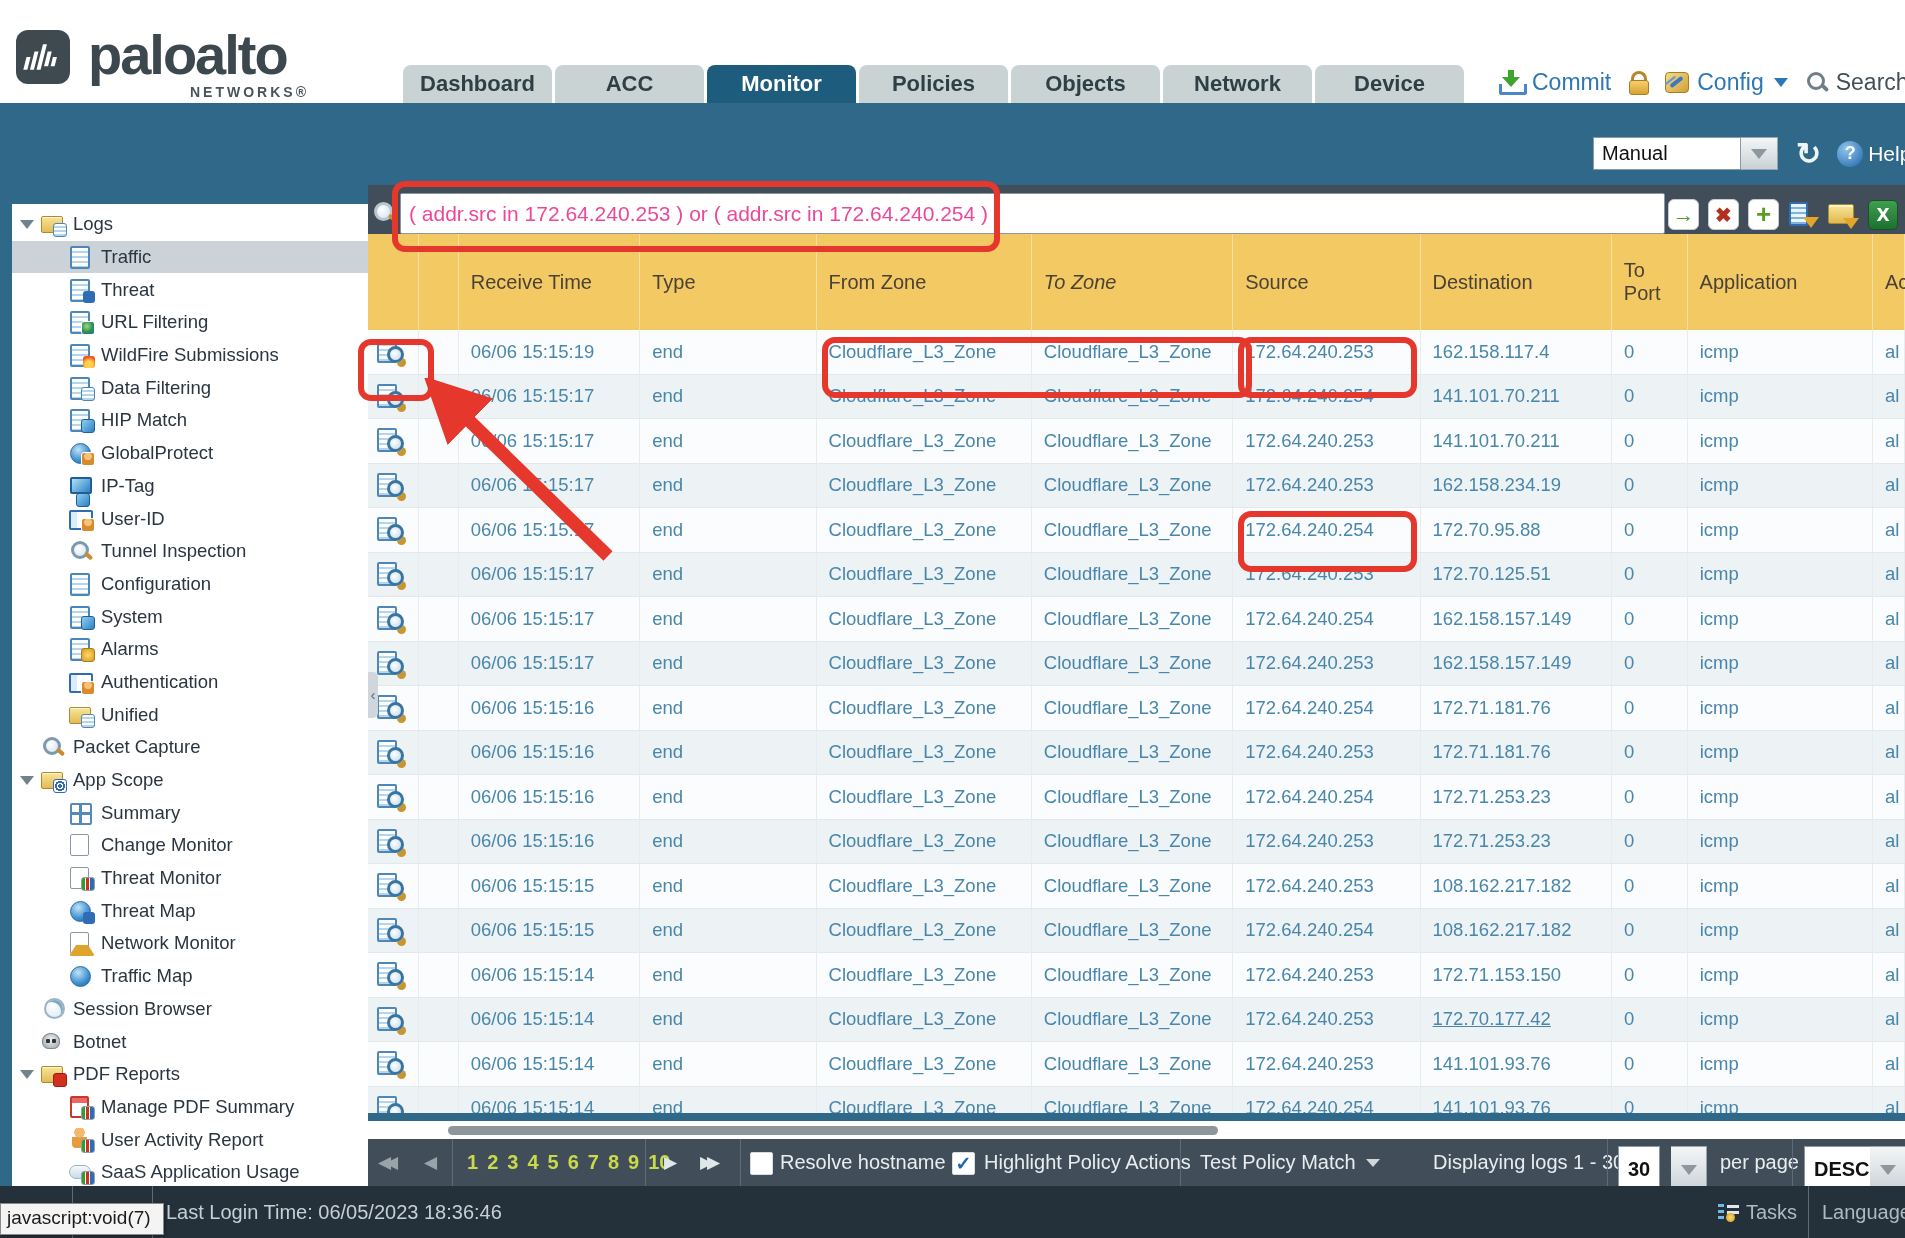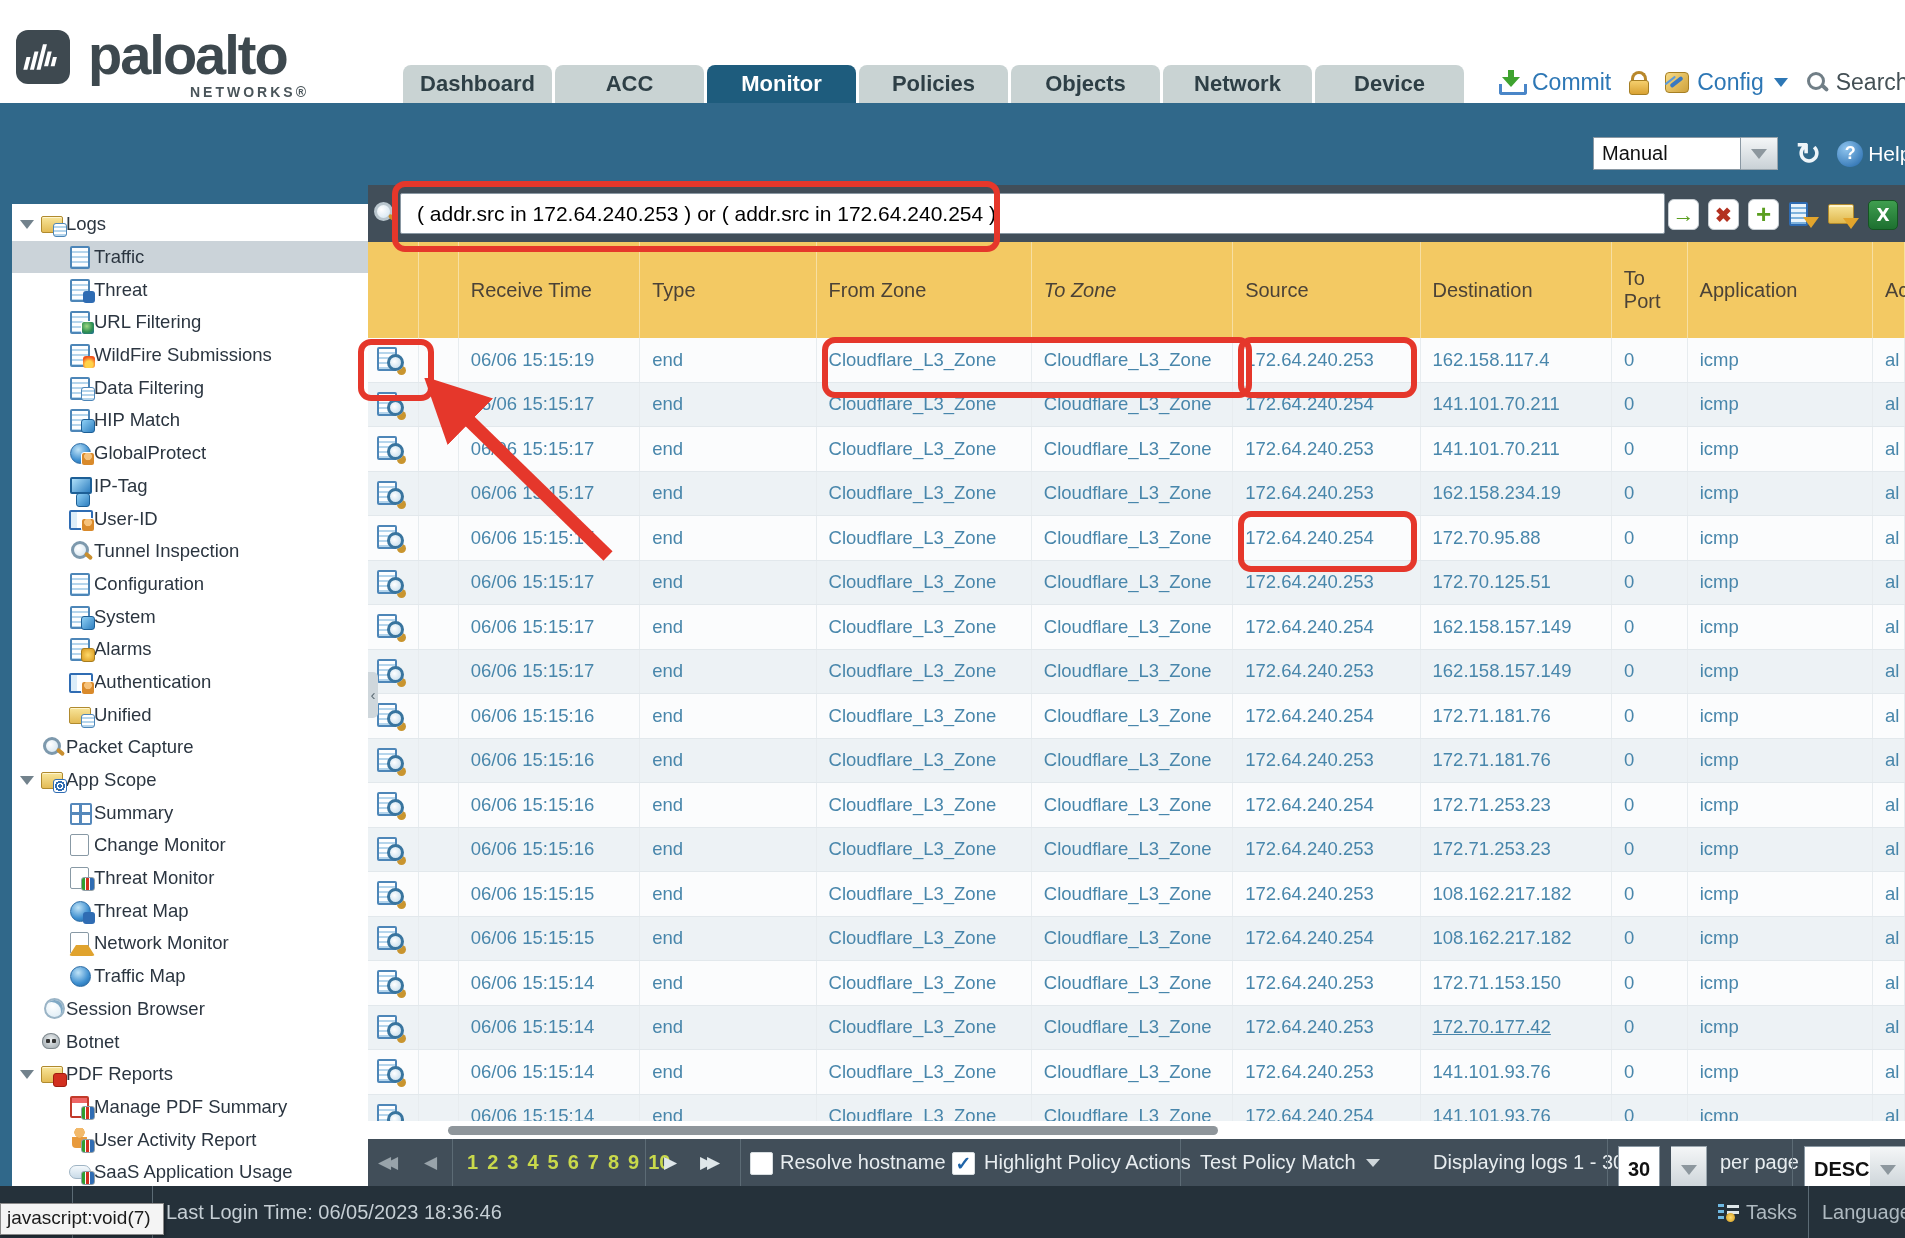--- a/index.html
+++ b/index.html
@@ -50,21 +50,21 @@
   .help-txt{color:#fff;font-size:21px;margin-left:5px}
 
   
   #sidebar{position:absolute;left:12px;top:204px;width:356px;height:982px;background:#fff;z-index:2;padding-top:4px;box-sizing:border-box}
   .tree-item{height:32.7px;display:flex;align-items:center;font-size:18.5px;color:#2b3540;cursor:pointer;white-space:nowrap}
   .tree-item.lvl0{padding-left:6px}
   .tree-item.lvl1{padding-left:56px}
   .tree-item.sel{background:#cbd3d9}
   .tri{width:22px;height:100%;flex:none;position:relative}
   .tri.has::before{content:"";position:absolute;left:2px;top:12px;border-left:7px solid transparent;border-right:7px solid transparent;border-top:9px solid #72828c}
-  .lbl{margin-left:0}
+  .lbl{margin-left:7px}
 
   
   .ic{width:26px;height:24px;position:relative;flex:none}
   .b-doc::before{content:"";position:absolute;left:2px;top:1px;width:16px;height:19px;border:2px solid #4d86b8;border-radius:2px;background:repeating-linear-gradient(180deg,#fdfeff 0 3px,#b5d5ec 3px 5px)}
   .b-folder::before{content:"";position:absolute;left:1px;top:4px;width:20px;height:15px;background:linear-gradient(#f8e59a,#e3bb55);border:1.5px solid #b08a2e;border-radius:2px;box-shadow:inset 0 1px 0 #fff5cc}
   .b-globe::before{content:"";position:absolute;left:2px;top:2px;width:19px;height:19px;border-radius:50%;border:1px solid #2a6ba5;background:radial-gradient(circle at 38% 30%,#bfe3f7,#3e8fd0 60%,#1c5e98)}
   .b-screen::before{content:"";position:absolute;left:2px;top:3px;width:18px;height:13px;background:linear-gradient(135deg,#aee0fa,#2f7fc0);border:2px solid #1d5f96;border-radius:2px}
   .b-screen::after{content:"";position:absolute;left:8px;top:19px;width:10px;height:4px;background:#8fb6d9}
   .b-card::before{content:"";position:absolute;left:1px;top:3px;width:20px;height:16px;background:linear-gradient(90deg,#dcedf9 0 6px,#fff 6px);border:2px solid #2f6cb3;border-radius:2px}
   .b-mag::before{content:"";position:absolute;left:3px;top:2px;width:12px;height:12px;border:3px solid #7d99ad;border-radius:50%;background:radial-gradient(circle at 35% 35%,#fff,#cfe2ef)}
@@ -94,35 +94,35 @@
   .bd-desc::after{content:"↘";width:auto;height:auto;background:none;color:#c2762a;font:700 15px/12px "DejaVu Sans",sans-serif}
   .bd-area::after{width:0;height:0;border-left:7px solid transparent;border-right:7px solid transparent;border-bottom:11px solid #e0a32e;background:none;border-radius:0;right:2px}
 
   #collapse-tab{position:absolute;left:368px;top:672px;width:10px;height:46px;background:#cfd7dc;border-radius:0 5px 5px 0;z-index:4;color:#5c6b74;font-size:15px;line-height:46px;text-align:center}
 
   
   #filterbar{position:absolute;left:368px;top:185px;width:1537px;height:57px;background:#414e59;z-index:2}
   .fmag{position:absolute;left:4px;top:15px;width:24px;height:24px}
   .fmag::before{content:"";position:absolute;left:2px;top:2px;width:13px;height:13px;border:3px solid #b9c6ce;border-radius:50%;background:radial-gradient(circle at 35% 35%,#fff,#cfe2ef)}
   .fmag::after{content:"";position:absolute;left:16px;top:16px;width:9px;height:4px;background:#c98f2f;border-radius:2px;transform:rotate(40deg)}
-  #filter-input{position:absolute;left:32px;top:8px;width:1265px;height:41px;border:1px solid #8a98a3;background:#fff;font-family:"Liberation Sans",sans-serif;font-size:21px;color:#000000;padding:0 0 0 16px;box-sizing:border-box;border-radius:2px}
+  #filter-input{position:absolute;left:32px;top:8px;width:1265px;height:41px;border:1px solid #8a98a3;background:#fff;font-family:"Liberation Sans",sans-serif;font-size:21px;color:#ec4899;padding:0 0 0 8px;box-sizing:border-box;border-radius:2px}
   #fbtns{position:absolute;left:1300px;top:14px;display:flex;gap:9px;align-items:center}
   .fbtn{width:29px;height:29px;background:#fff;border:1px solid #c6cdd2;border-radius:6px;display:flex;align-items:center;justify-content:center;font-weight:700}
   .fbtn.apply{color:#5a9e1f;font-size:22px}
   .fbtn.clear{color:#b3301f;font-size:20px}
   .fbtn.add{color:#5a9e1f;font-size:26px}
   .tbx{width:31px;height:30px;position:relative}
   .tb-builder::before{content:"";position:absolute;left:1px;top:2px;width:15px;height:20px;background:repeating-linear-gradient(180deg,#eaf4fb 0 3px,#7fb3dd 3px 5px);border:2px solid #2f6cb3;border-radius:2px}
   .tb-builder::after{content:"";position:absolute;right:0;bottom:2px;border-left:8px solid transparent;border-right:8px solid transparent;border-top:11px solid #e3a52c}
   .tb-folder::before{content:"";position:absolute;left:0;top:4px;width:24px;height:18px;background:linear-gradient(#f8e59a,#e0b84e);border:1.5px solid #b08a2e;border-radius:2px 2px 2px 2px;box-shadow:inset 0 2px 0 #fff5cc}
   .tb-folder::after{content:"";position:absolute;right:0;bottom:1px;border-left:8px solid transparent;border-right:8px solid transparent;border-top:11px solid #e3a52c}
   .tb-excel{background:linear-gradient(#3f9e4f,#1d7030);border:1px solid #145522;border-radius:5px;color:#fff;font:700 17px/28px "DejaVu Sans",sans-serif;text-align:center;width:28px;height:28px}
 
   
-  #table{position:absolute;left:368px;top:242px;width:1537px;height:879px;background:#ec4899;z-index:2;overflow:hidden}
+  #table{position:absolute;left:368px;top:234px;width:1537px;height:879px;background:#ec4899;z-index:2;overflow:hidden}
   #thead{display:flex;height:96px;background:#f3c963}
   .th{box-sizing:border-box;border-right:1px solid #f7dfa2;display:flex;align-items:center;padding-left:12px;font-size:20px;color:#4b4237;font-weight:400}
   .tr{display:flex;height:43.5px;border-bottom:1px solid #e2e8ec;background:#fbfcfd}
   .tr.even{background:#edf2f5}
   .td{box-sizing:border-box;border-right:1px solid #e7ecef;display:flex;align-items:center;padding-left:12px;font-size:18.5px;color:#4886ab;overflow:hidden;white-space:nowrap}
   .td.u{text-decoration:underline}
   .ic-detail{width:30px;height:27px;position:relative;flex:none;margin-left:-4px}
   .ic-detail::before{content:"";position:absolute;left:1px;top:1px;width:16px;height:20px;border:2px solid #4d86b8;border-radius:2px;background:repeating-linear-gradient(180deg,#fdfeff 0 3px,#b5d5ec 3px 5px)}
   .ic-detail::after{content:"";position:absolute;left:11px;top:8px;width:11px;height:11px;border:3px solid #39759f;border-radius:50%;background:radial-gradient(circle at 40% 40%,#fff,#bcd8ea);box-shadow:6px 8px 0 -4px #c9952f}
 

